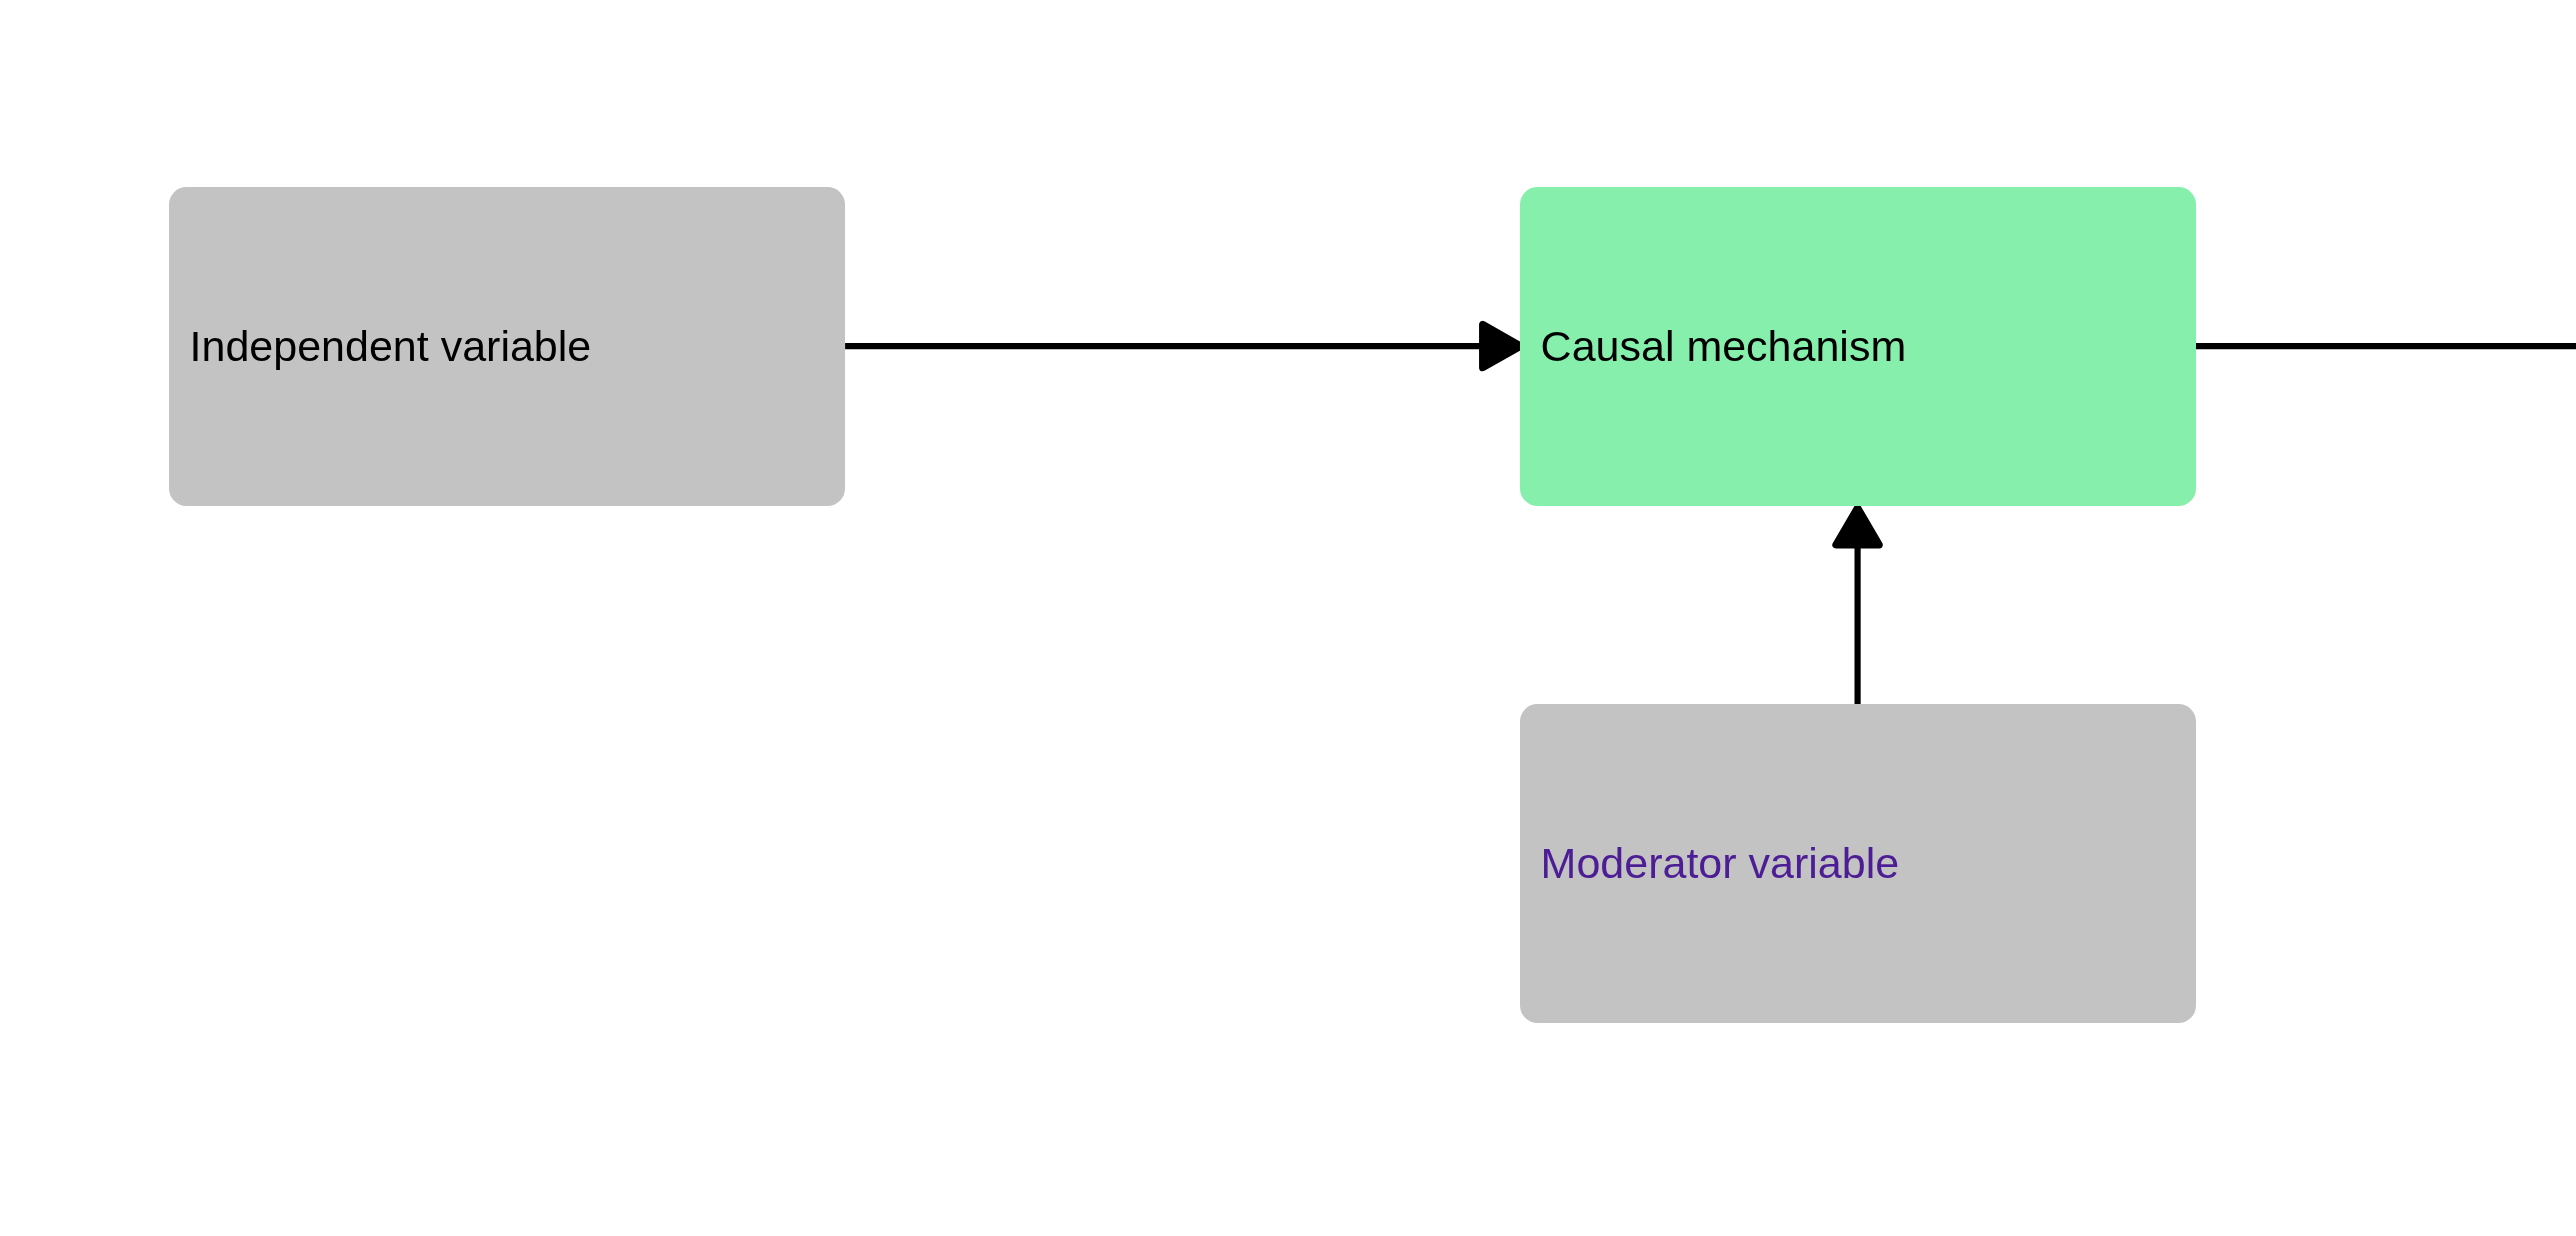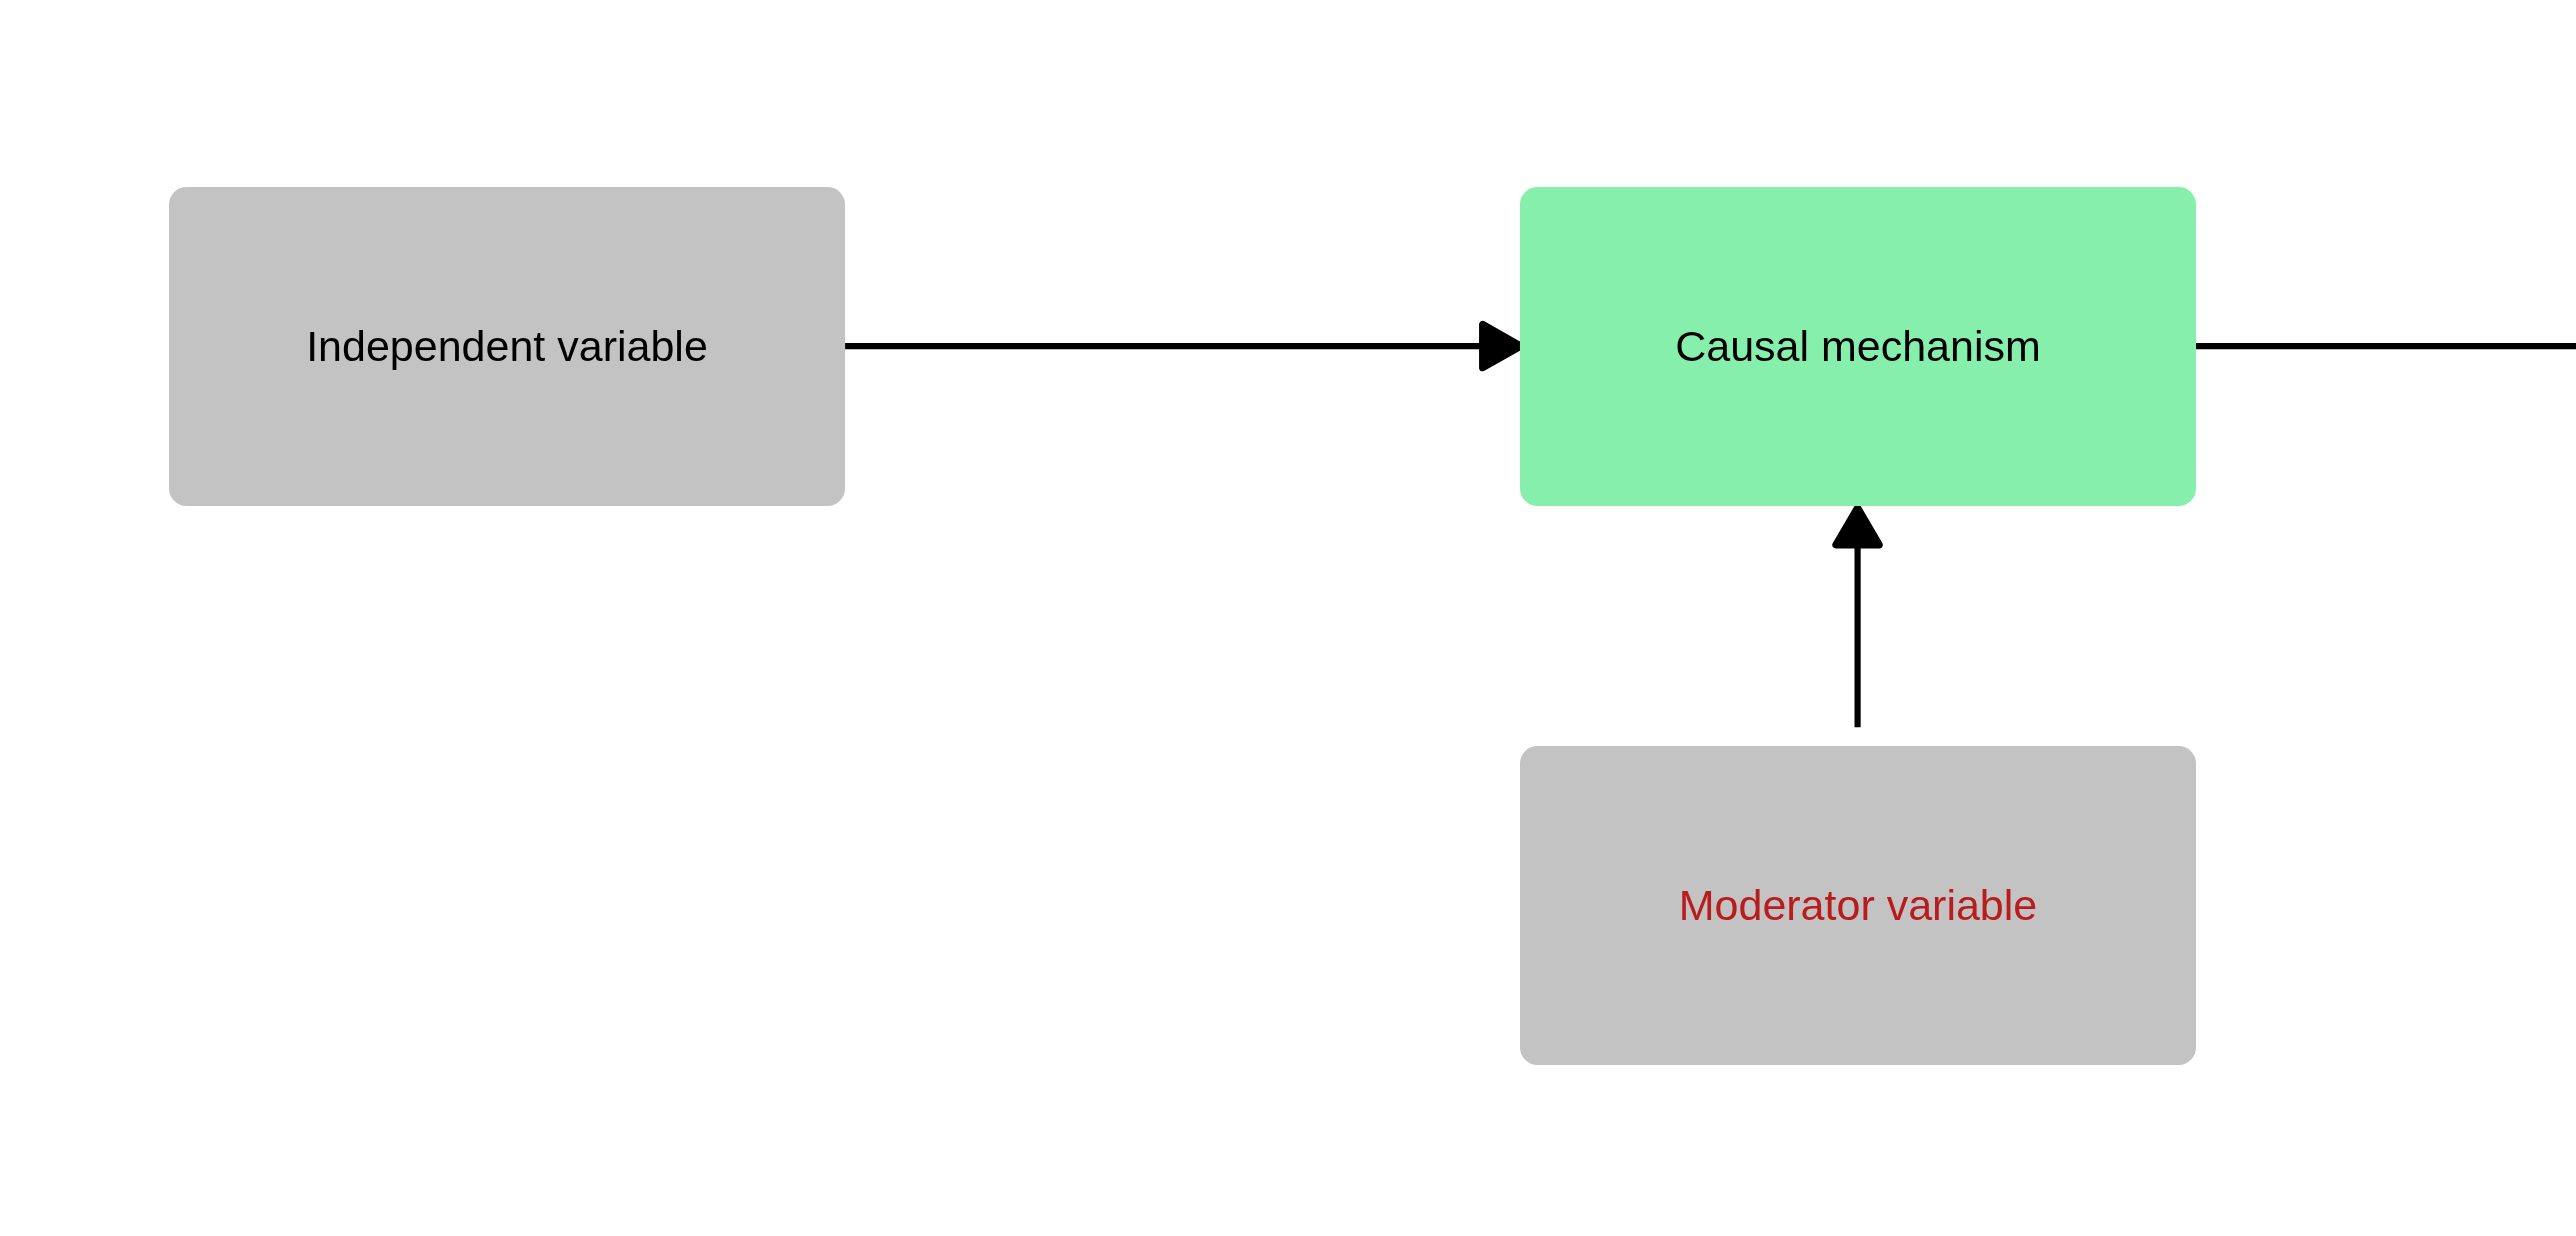--- a/index.html
+++ b/index.html
@@ -13,21 +13,20 @@
     height: 1236px;
     background: #ffffff;
     font-family: "Liberation Sans", sans-serif;
     overflow: hidden;
   }
   .node {
     position: absolute;
     border-radius: 17.5px;
     display: flex;
     align-items: center;
-    justify-content: center;
     text-align: center;
     font-size: 43px;
     line-height: 1.2;
     color: #000000;
   }
   .node-label {
     display: block;
     padding: 0 20.6px;
     white-space: nowrap;
   }
@@ -74,18 +73,18 @@
   </svg>
 
   <div class="node" style="left: 169px; top: 187px; width: 676px; height: 319px; background-color: rgb(195, 195, 195); color: rgb(0, 0, 0);">
     <span class="node-label">Independent variable</span>
   </div>
 
   <div class="node" style="left: 1520px; top: 187px; width: 676px; height: 319px; background-color: #86efac; color: rgb(0, 0, 0);">
     <span class="node-label">Causal mechanism</span>
   </div>
 
-  <div class="node" style="left: 1520px; top: 746px; width: 676px; height: 319px; background-color: rgb(195, 195, 195); color: #b91c1c;">
+  <div class="node" style="left: 1520px; top: 704px; width: 676px; height: 319px; background-color: rgb(195, 195, 195); color: #4c1d95;">
     <span class="node-label">Moderator variable</span>
   </div>
 
 </div>
 
 
 </body></html>

